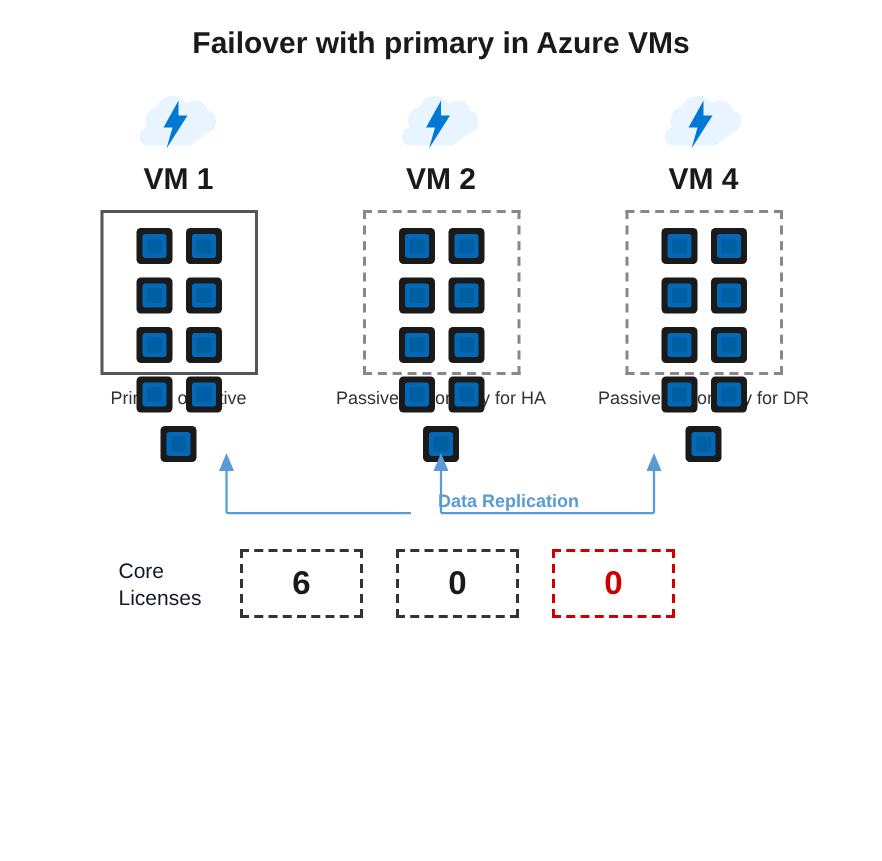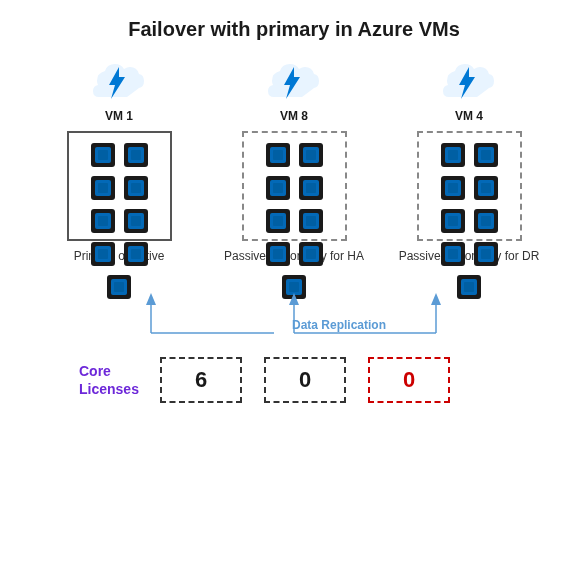--- a/index.html
+++ b/index.html
@@ -46,21 +46,21 @@
     }
 
     
     .cloud-icon {
       width: 60px;
       height: 44px;
       margin-bottom: 6px;
     }
 
     .vm-label {
-      font-size: 12px;
+      font-size: 20px;
       font-weight: 600;
       color: #1a1a1a;
       margin-bottom: 8px;
     }
 
     
     .vm-box {
       width: 105px;
       height: 110px;
       display: flex;
@@ -110,22 +110,22 @@
       flex-direction: row;
       align-items: center;
       justify-content: flex-start;
       width: 430px;
       margin-top: 14px;
       gap: 0;
     }
 
     .licenses-label {
       font-size: 14px;
-      font-weight: 700;
-      color: #6d28d9;
+      font-weight: 400;
+      color: #0f172a;
       margin-right: 16px;
       min-width: 65px;
       line-height: 1.3;
     }
 
     .license-box {
       width: 82px;
       height: 46px;
       display: flex;
       align-items: center;
@@ -217,21 +217,21 @@
           </svg>
       </div>
       <div class="vm-desc">Primary or Active</div>
     </div>
 
     <div class="vm-column">
       <svg class="cloud-icon" viewBox="0 0 60 44" xmlns="http://www.w3.org/2000/svg">
         <path d="M22 38 L10 38 Q4 38 4 32 Q4 27 9 26 Q8 24 8 22 Q8 14 16 12 Q18 5 26 5 Q32 5 35 10 Q38 8 41 8 Q48 8 50 15 Q55 16 55 22 Q55 28 50 29 L38 38 Z" fill="#e8f4ff" stroke="none"></path>
         <polygon points="30,8 20,26 26,26 22,40 36,18 30,18" fill="#0078d4"></polygon>
       </svg>
-      <div class="vm-label">VM 8</div>
+      <div class="vm-label">VM 2</div>
       <div class="vm-box dashed-border">
         <svg class="chip" viewBox="0 0 28 28">
             <rect x="2" y="2" width="24" height="24" rx="3" fill="#1a1a1a"></rect>
             <rect x="6" y="6" width="16" height="16" rx="2" fill="#0078d4" opacity="0.85"></rect>
             <rect x="9" y="9" width="10" height="10" rx="1" fill="#005fa3"></rect>
           </svg>
         <svg class="chip" viewBox="0 0 28 28">
             <rect x="2" y="2" width="24" height="24" rx="3" fill="#1a1a1a"></rect>
             <rect x="6" y="6" width="16" height="16" rx="2" fill="#0078d4" opacity="0.85"></rect>
             <rect x="9" y="9" width="10" height="10" rx="1" fill="#005fa3"></rect>

